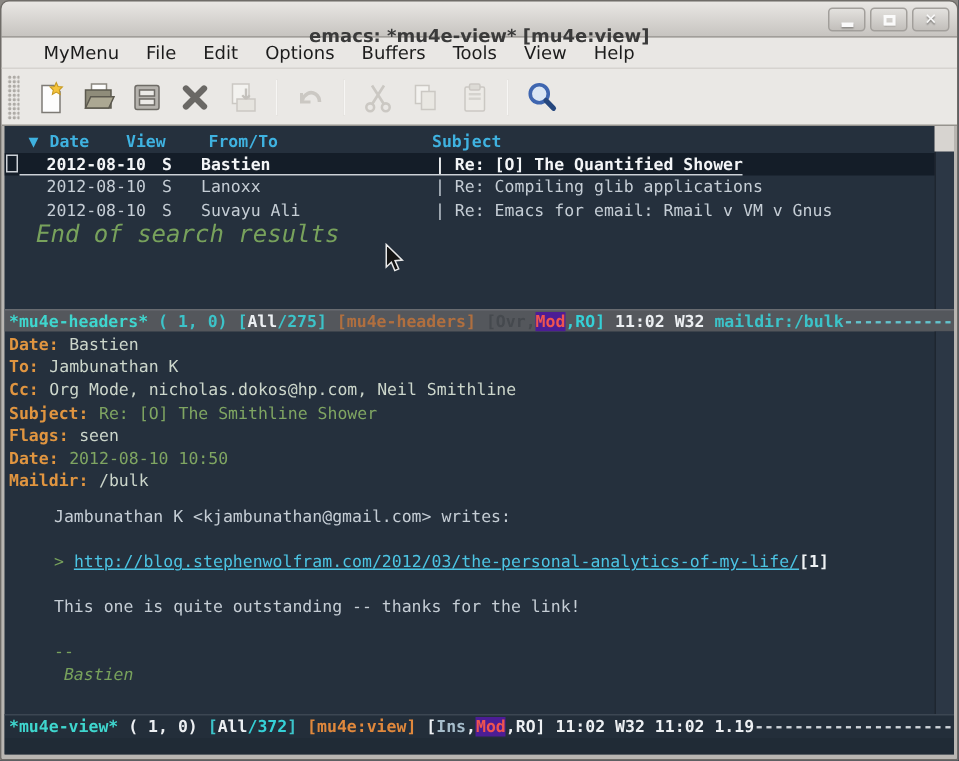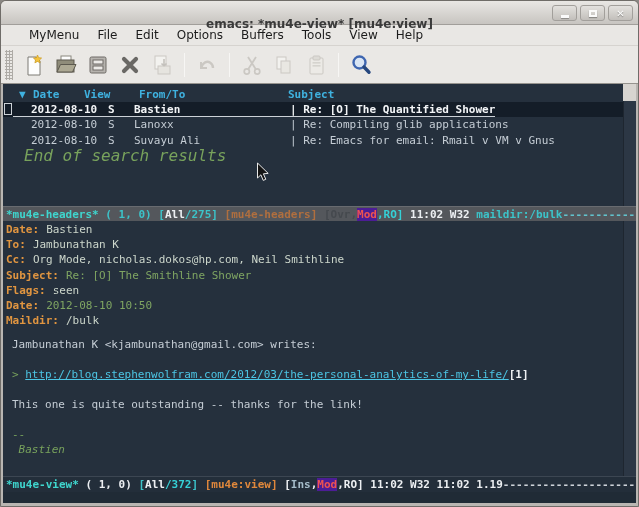--- a/index.html
+++ b/index.html
@@ -68,21 +68,21 @@
   .ml-dim { color:#45494e; } .ml-red { color:#ef5350; background:#4c1d95; }
   .ml-ins { color:#a6bdcb; } .ml-dash-teal { color:#62c3cd; } .ml-dash-light { color:#ced3d9; }
 
   .view-window { flex:0 0 255px; padding-top:1px; overflow:hidden; }
   .field { height:15.2px; line-height:15.2px; font-size:11px; padding-left:3px; white-space:pre; }
   .f-label { color:#e09540; font-weight:bold; }
   .f-val { margin-left:7px; }
   .f-contact { color:#ccd6cb; }
   .f-special { color:#7fa562; }
   .bodyblock { margin-top:9px; }
-  .bline { height:15px; line-height:15px; font-size:11px; padding-left:9px; white-space:pre; color:#c5cdd5; }
+  .bline { height:15px; line-height:15px; font-size:11px; padding-left:9px; white-space:pre; color:#c5cdd5;margin-left:24px; }
   .quote-mark { color:#78a25c; }
   .msg-link { color:#4cc5e4; text-decoration:underline; }
   .link-ref { color:#eef1f4; font-weight:bold; }
   .sig { color:#78a25c; }
   .sig-name { font-style:italic; }
 
   .echo { flex:1; background:#202b36; }
 
   .scroll-strip { position:absolute; right:0; width:13px; background:#2c3745;
                   border-left:1px solid rgba(0,0,0,.3); }

